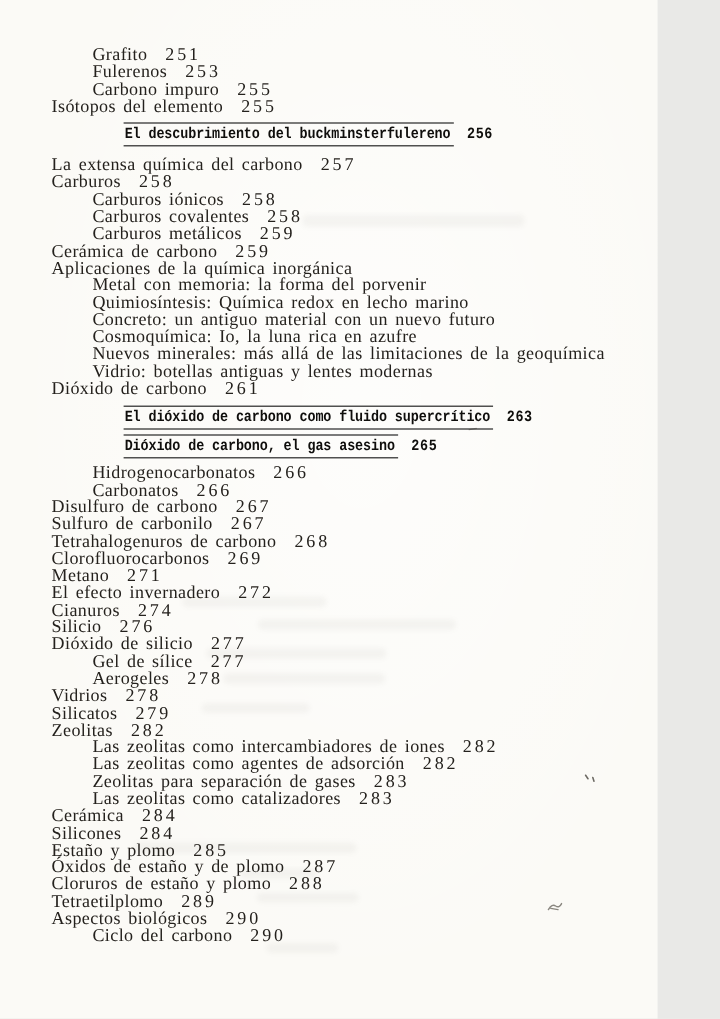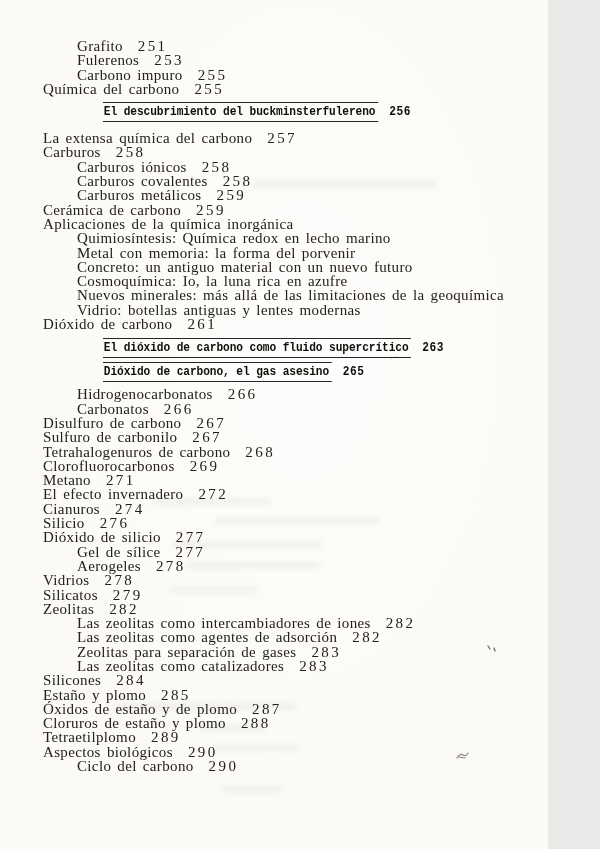--- a/index.html
+++ b/index.html
@@ -69,31 +69,31 @@
     <path d="M2 7 q3 -5 6 -3 t5 -2 M4 6 l6 1" stroke="#8a8780" stroke-width="1.2" fill="none" stroke-linecap="round"></path>
   </svg>
   <svg class="speck" style="left:390px;top:356px" width="8" height="4">
     <path d="M1 2 l6 -1" stroke="#b3b0a9" stroke-width="1.1" fill="none" stroke-linecap="round"></path>
   </svg>
 
   <div class="toc">
       <div class="entry level2"><span class="txt">Grafito</span><span class="pg">251</span></div>
       <div class="entry level2"><span class="txt">Fulerenos</span><span class="pg">253</span></div>
       <div class="entry level2"><span class="txt">Carbono impuro</span><span class="pg">255</span></div>
-      <div class="entry level1"><span class="txt">Química del carbono</span><span class="pg">255</span></div>
+      <div class="entry level1"><span class="txt">Isótopos del elemento</span><span class="pg">255</span></div>
       <div class="feature"><span class="feature-inner"><span class="feature-title">El descubrimiento del buckminsterfulereno</span><span class="feature-page">256</span></span></div>
       <div class="entry level1"><span class="txt">La extensa química del carbono</span><span class="pg">257</span></div>
       <div class="entry level1"><span class="txt">Carburos</span><span class="pg">258</span></div>
       <div class="entry level2"><span class="txt">Carburos iónicos</span><span class="pg">258</span></div>
       <div class="entry level2"><span class="txt">Carburos covalentes</span><span class="pg">258</span></div>
       <div class="entry level2"><span class="txt">Carburos metálicos</span><span class="pg">259</span></div>
       <div class="entry level1"><span class="txt">Cerámica de carbono</span><span class="pg">259</span></div>
       <div class="entry level1"><span class="txt">Aplicaciones de la química inorgánica</span></div>
+      <div class="entry level2"><span class="txt">Metal con memoria: la forma del porvenir</span></div>
       <div class="entry level2"><span class="txt">Quimiosíntesis: Química redox en lecho marino</span></div>
-      <div class="entry level2"><span class="txt">Metal con memoria: la forma del porvenir</span></div>
       <div class="entry level2"><span class="txt">Concreto: un antiguo material con un nuevo futuro</span></div>
       <div class="entry level2"><span class="txt">Cosmoquímica: Io, la luna rica en azufre</span></div>
       <div class="entry level2"><span class="txt">Nuevos minerales: más allá de las limitaciones de la geoquímica</span></div>
       <div class="entry level2"><span class="txt">Vidrio: botellas antiguas y lentes modernas</span></div>
       <div class="entry level1"><span class="txt">Dióxido de carbono</span><span class="pg">261</span></div>
       <div class="feature tight-top"><span class="feature-inner"><span class="feature-title">El dióxido de carbono como fluido supercrítico</span><span class="feature-page">263</span></span></div>
       <div class="feature tight-mid"><span class="feature-inner"><span class="feature-title">Dióxido de carbono, el gas asesino</span><span class="feature-page">265</span></span></div>
       <div class="entry level2"><span class="txt">Hidrogenocarbonatos</span><span class="pg">266</span></div>
       <div class="entry level2"><span class="txt">Carbonatos</span><span class="pg">266</span></div>
       <div class="entry level1"><span class="txt">Disulfuro de carbono</span><span class="pg">267</span></div>
@@ -107,20 +107,21 @@
       <div class="entry level1"><span class="txt">Dióxido de silicio</span><span class="pg">277</span></div>
       <div class="entry level2"><span class="txt">Gel de sílice</span><span class="pg">277</span></div>
       <div class="entry level2"><span class="txt">Aerogeles</span><span class="pg">278</span></div>
       <div class="entry level1"><span class="txt">Vidrios</span><span class="pg">278</span></div>
       <div class="entry level1"><span class="txt">Silicatos</span><span class="pg">279</span></div>
       <div class="entry level1"><span class="txt">Zeolitas</span><span class="pg">282</span></div>
       <div class="entry level2"><span class="txt">Las zeolitas como intercambiadores de iones</span><span class="pg">282</span></div>
       <div class="entry level2"><span class="txt">Las zeolitas como agentes de adsorción</span><span class="pg">282</span></div>
       <div class="entry level2"><span class="txt">Zeolitas para separación de gases</span><span class="pg">283</span></div>
       <div class="entry level2"><span class="txt">Las zeolitas como catalizadores</span><span class="pg">283</span></div>
+      <div class="entry level1"><span class="txt">Cerámica</span><span class="pg">284</span></div>
       <div class="entry level1"><span class="txt">Silicones</span><span class="pg">284</span></div>
       <div class="entry level1"><span class="txt">Estaño y plomo</span><span class="pg">285</span></div>
       <div class="entry level1"><span class="txt">Óxidos de estaño y de plomo</span><span class="pg">287</span></div>
       <div class="entry level1"><span class="txt">Cloruros de estaño y plomo</span><span class="pg">288</span></div>
       <div class="entry level1"><span class="txt">Tetraetilplomo</span><span class="pg">289</span></div>
       <div class="entry level1"><span class="txt">Aspectos biológicos</span><span class="pg">290</span></div>
       <div class="entry level2"><span class="txt">Ciclo del carbono</span><span class="pg">290</span></div>
     </div>
 
 </div>

